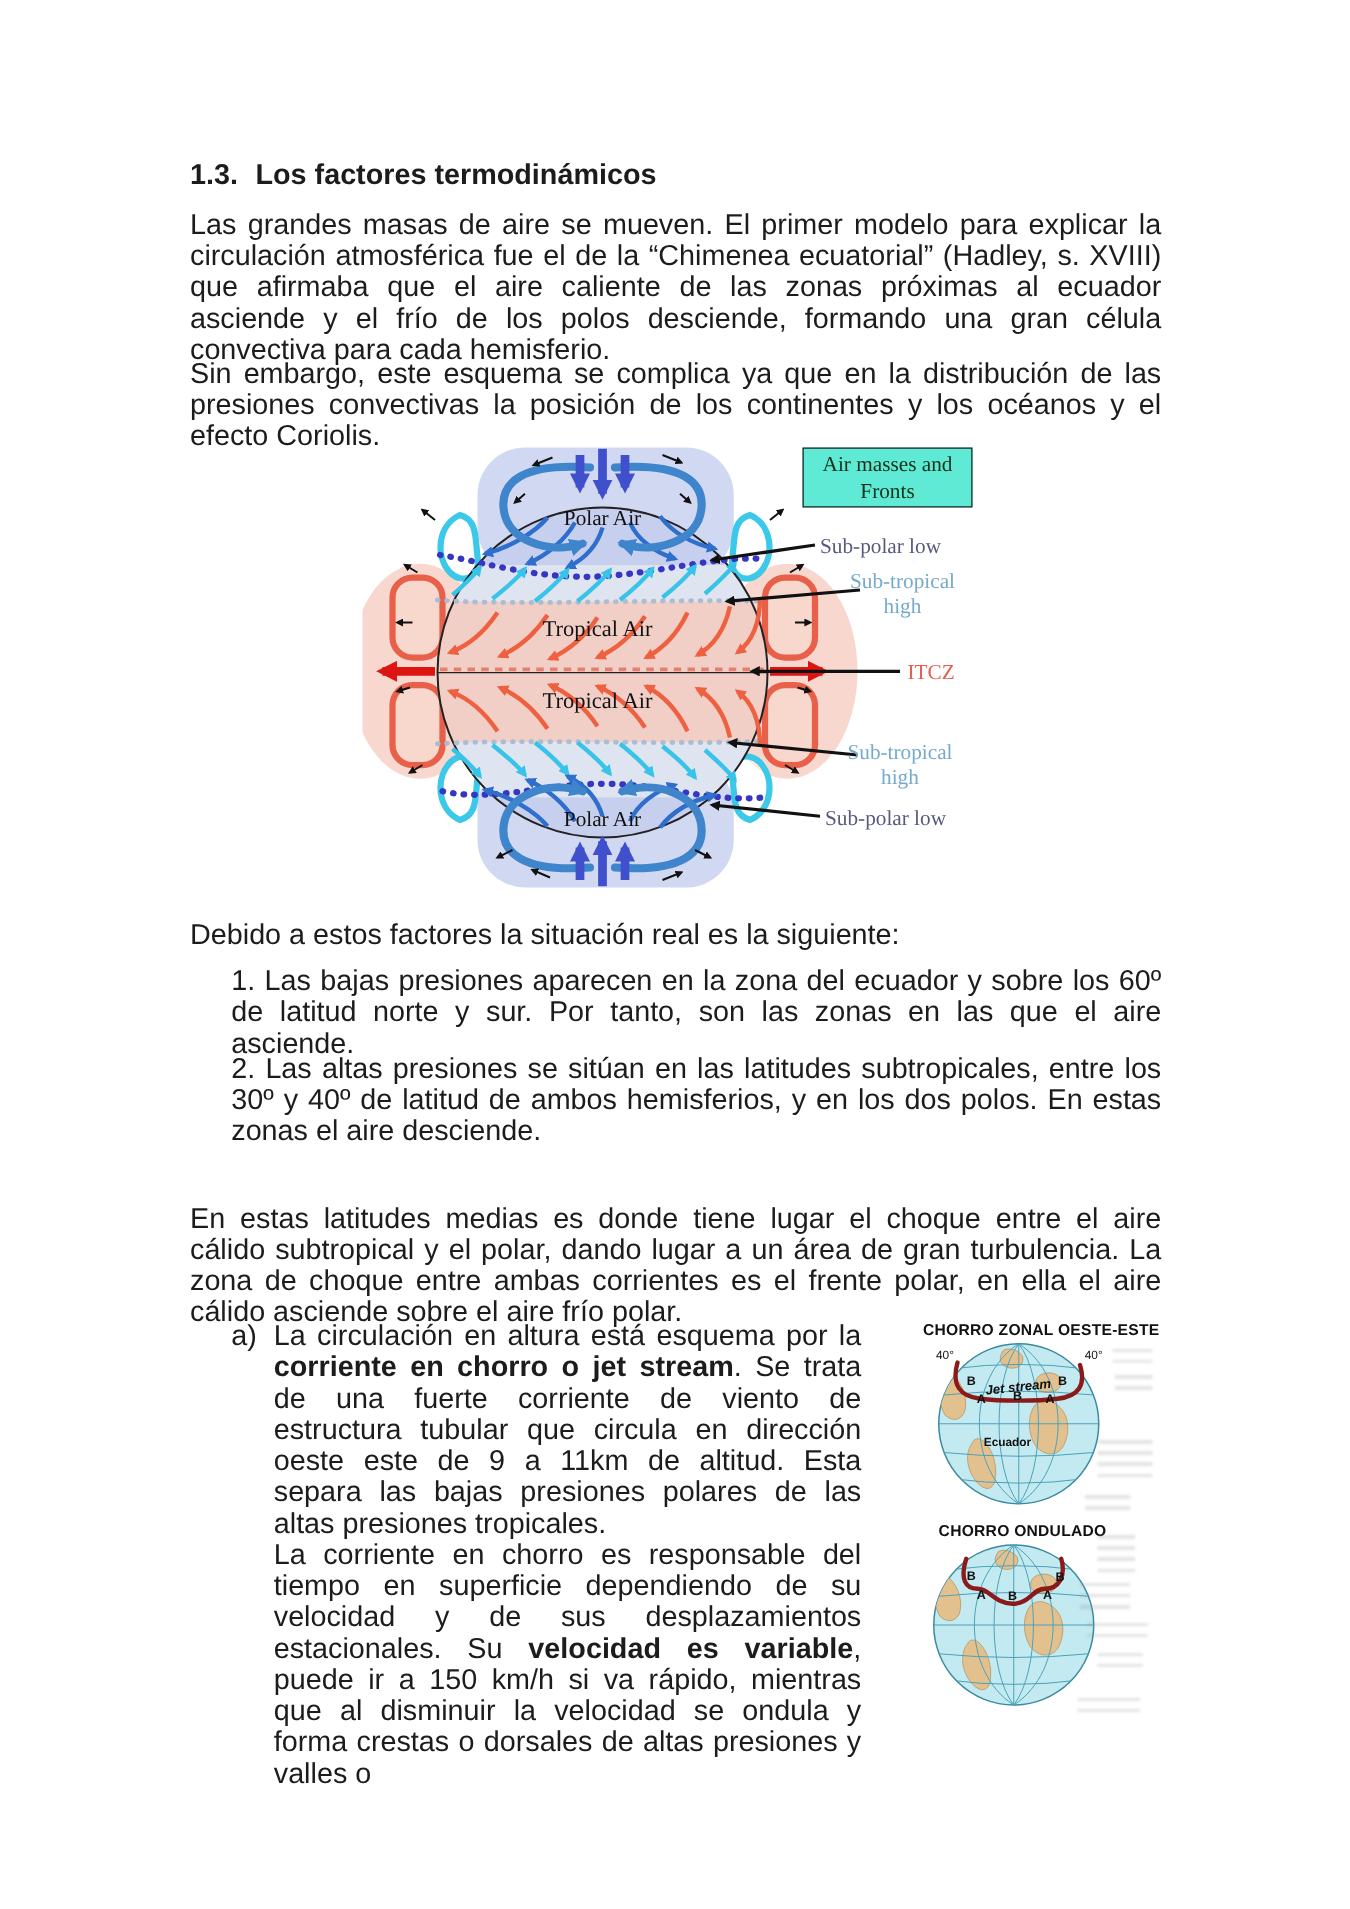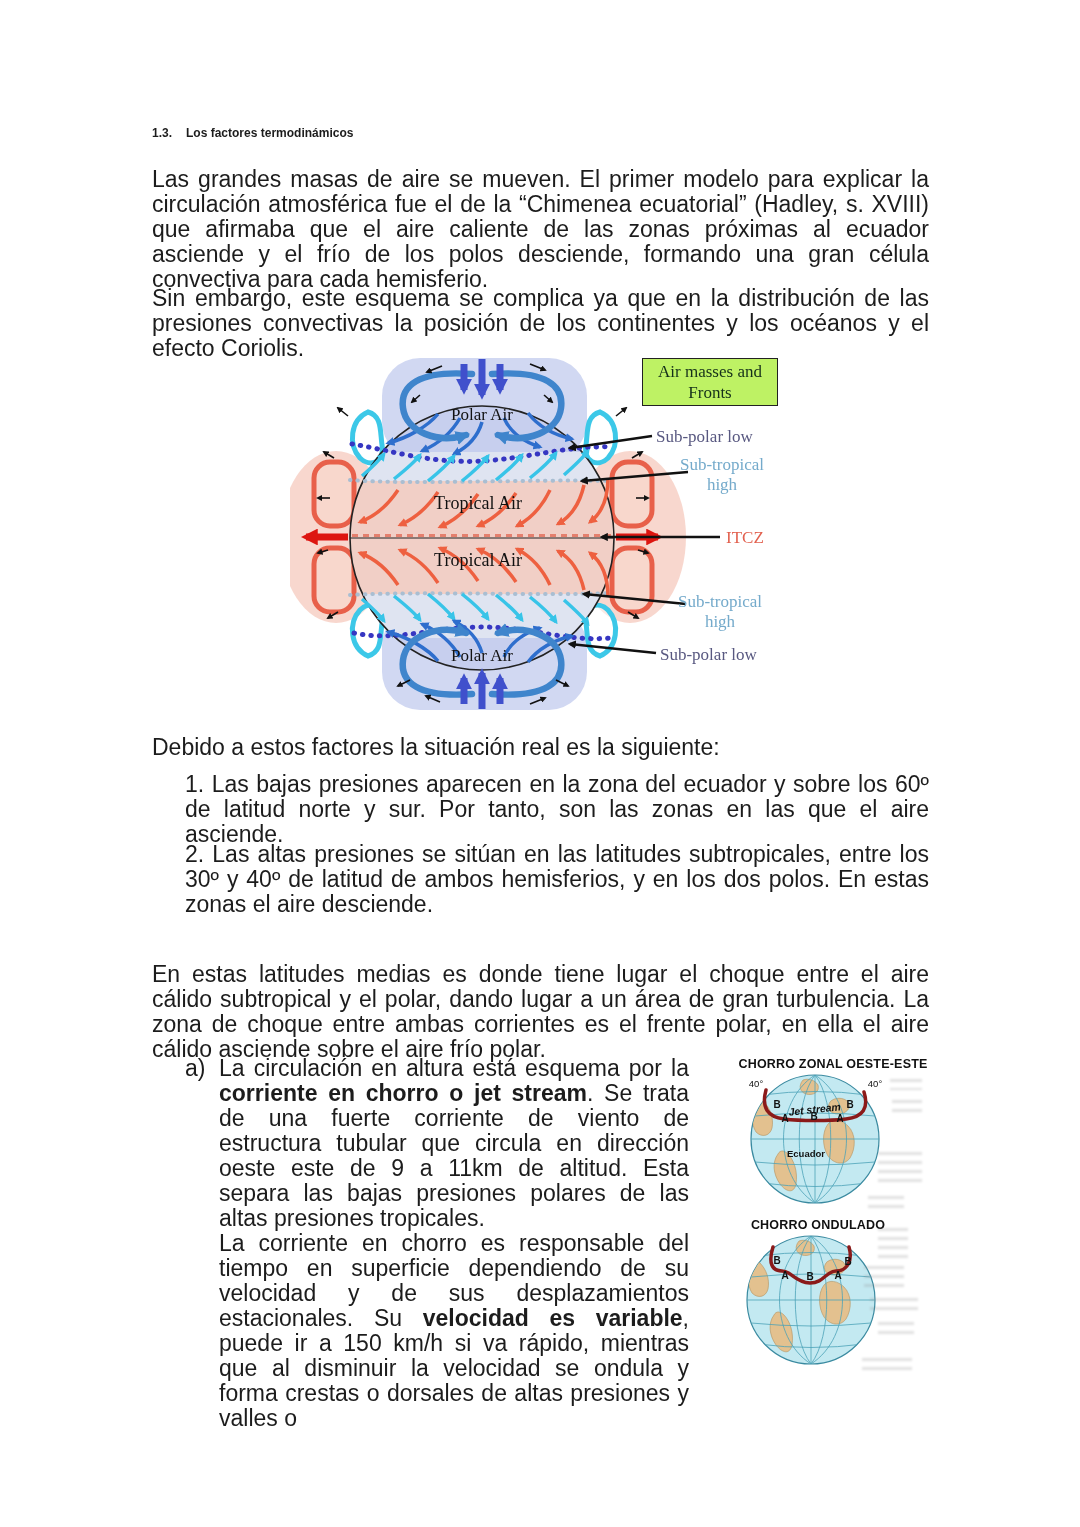--- a/index.html
+++ b/index.html
@@ -1,25 +1,25 @@
 <!DOCTYPE html>
 <html><head>
 <meta charset="utf-8">
 <style>
   html,body{margin:0;padding:0;background:#ffffff;}
   .page{position:relative;width:1080px;height:1527px;background:#ffffff;overflow:hidden;
         font-family:"Liberation Sans",sans-serif;color:#1c1c1c;}
   .abs{position:absolute;}
   .hdr{font-size:13.5px;color:#9b9b9b;display:flex;justify-content:space-between;width:777px;}
-  .heading{font-size:12px;font-weight:bold;margin:0;}
+  .heading{font-size:23px;font-weight:bold;margin:0;}
   .heading .num{margin-right:14px;}
   .body{font-size:23px;line-height:25px;text-align:justify;margin:0;}
   .b{font-weight:bold;}
   .figtitle{font-size:12.5px;font-weight:bold;text-align:center;letter-spacing:.2px;color:#111;}
-  .dtitle{position:absolute;left:352px;top:8px;width:134px;height:46px;background:#bef264;
+  .dtitle{position:absolute;left:352px;top:8px;width:134px;height:46px;background:#5eead4;
           border:1.6px solid #222;display:flex;flex-direction:column;justify-content:center;
           align-items:center;font-family:"Liberation Serif","DejaVu Serif",serif;
           font-size:17px;line-height:21px;color:#15301a;}
   .bleed{position:absolute;filter:blur(1.3px);opacity:.45;
          background:repeating-linear-gradient(180deg,rgba(140,140,140,.55) 0 3px,rgba(255,255,255,0) 3px 9px);}
   svg text{user-select:none;}
 </style>
 </head>
 <body>
 

